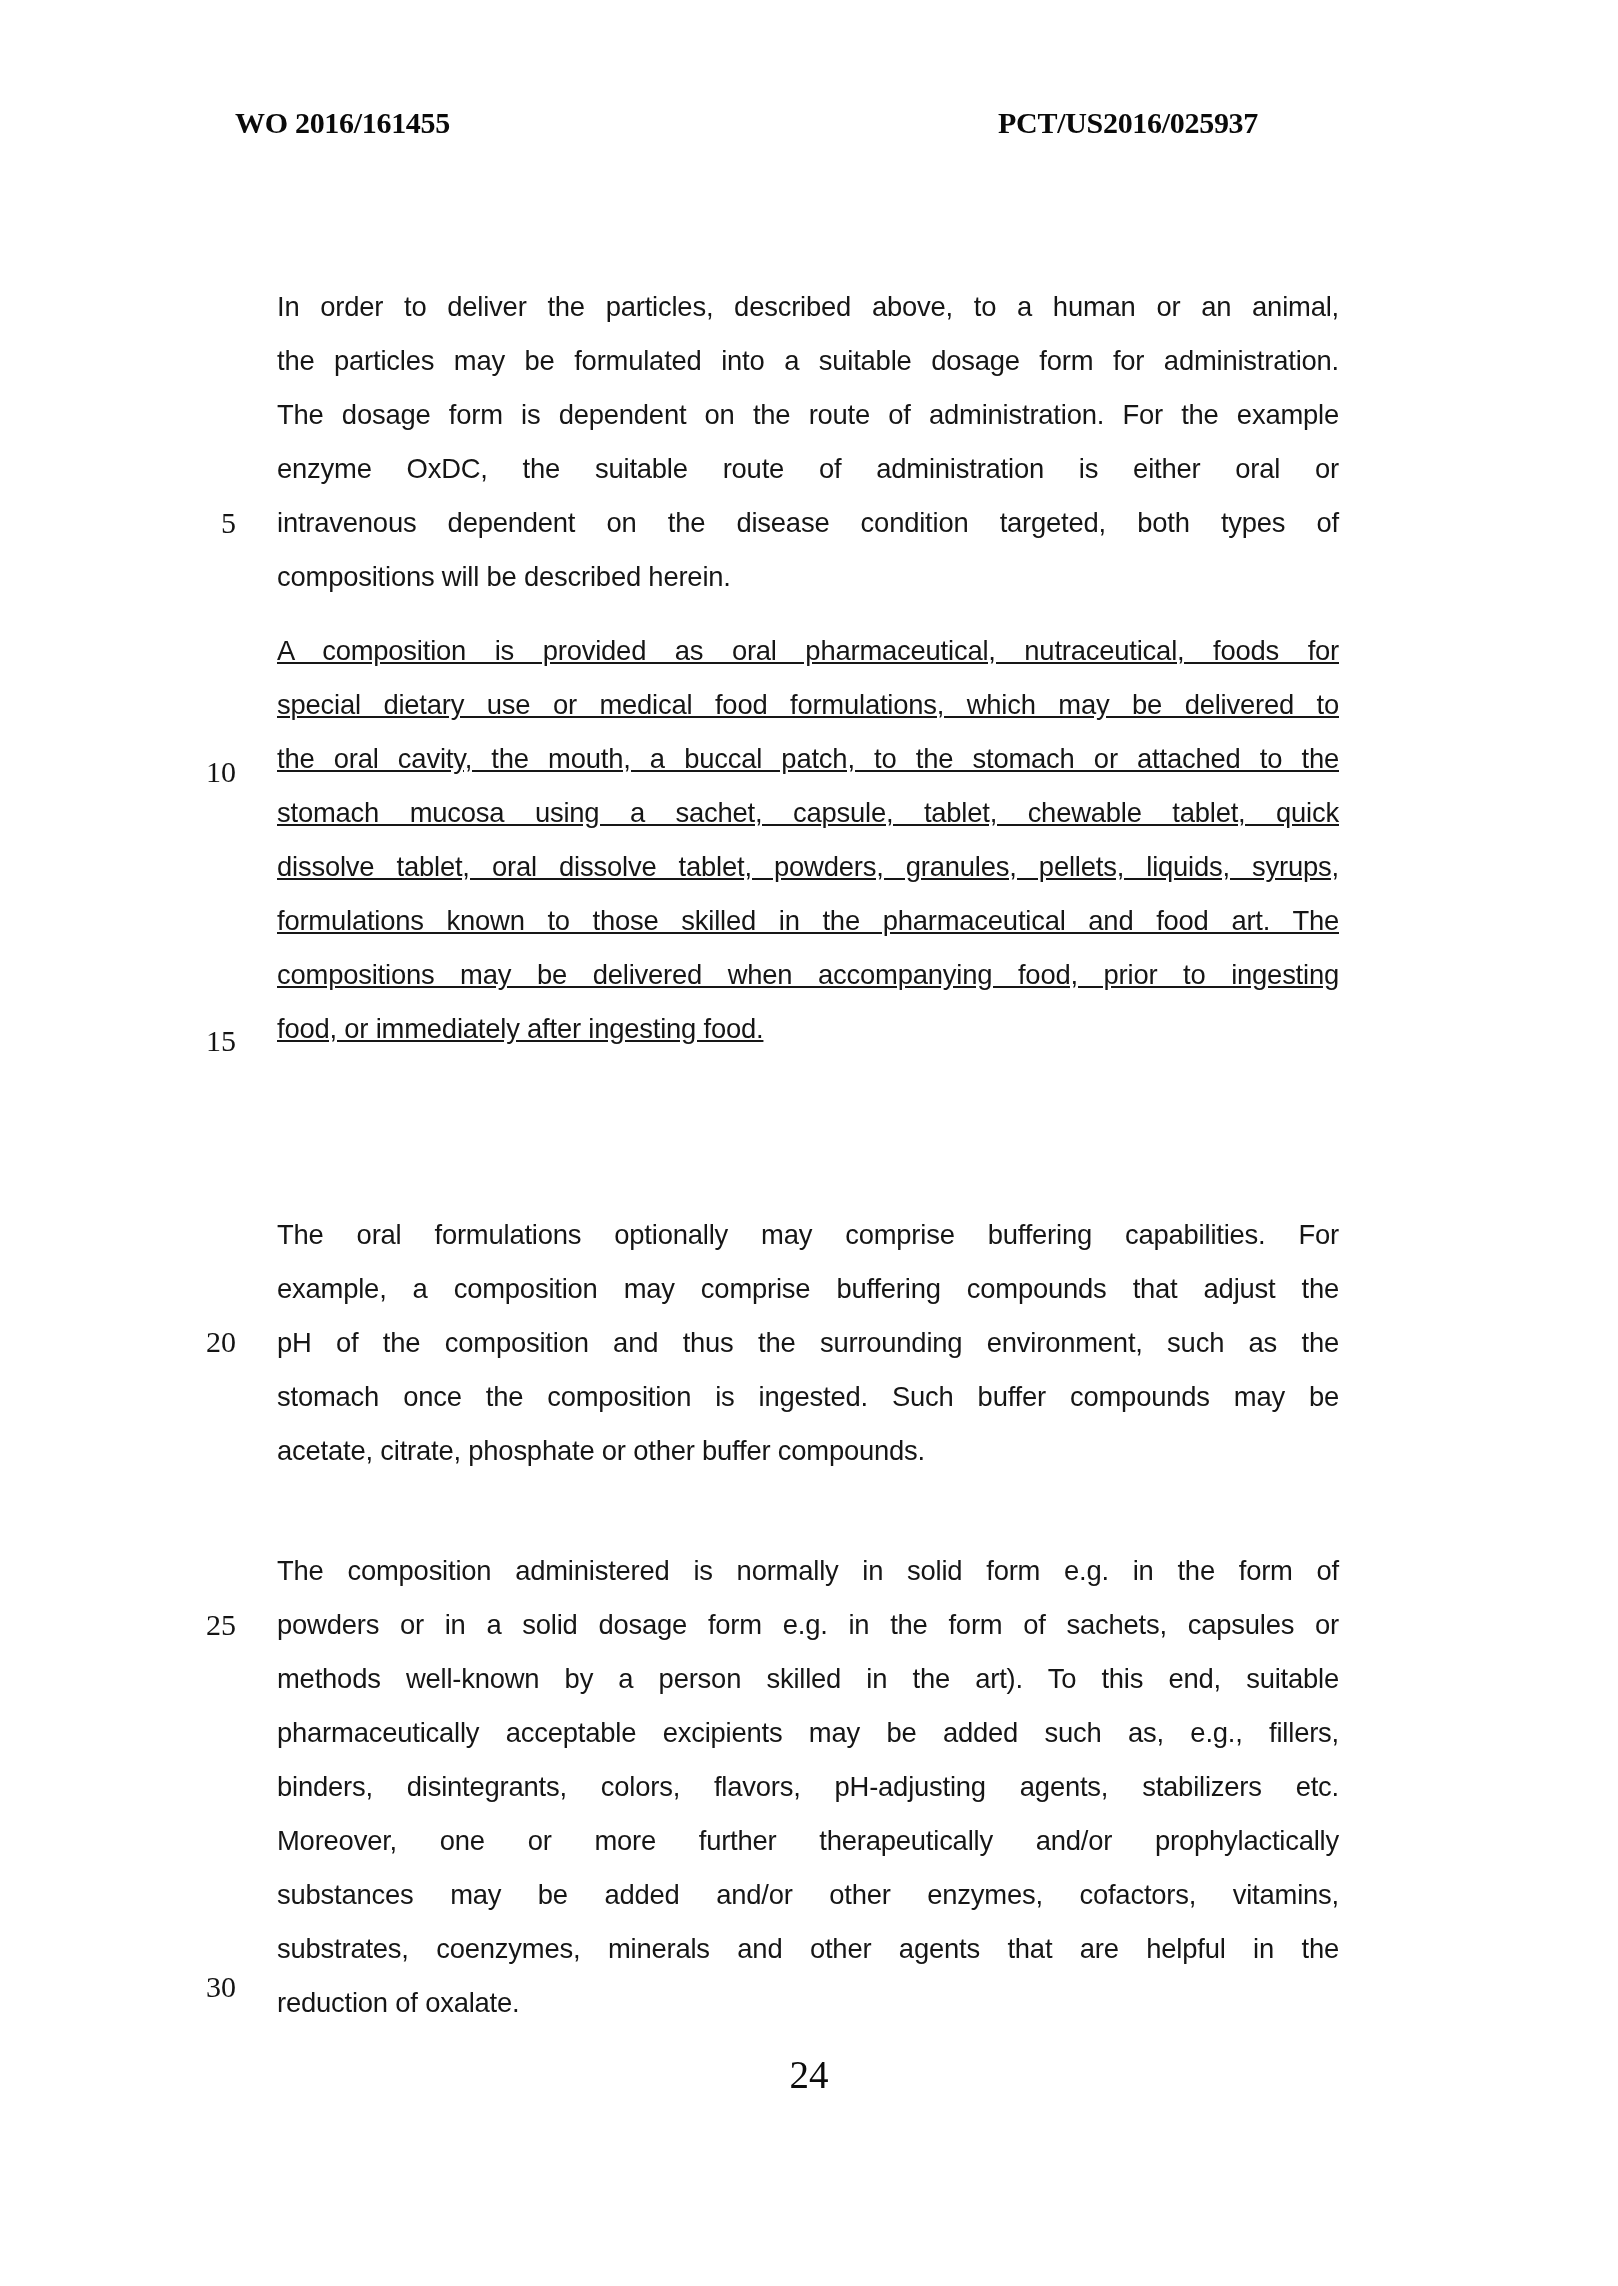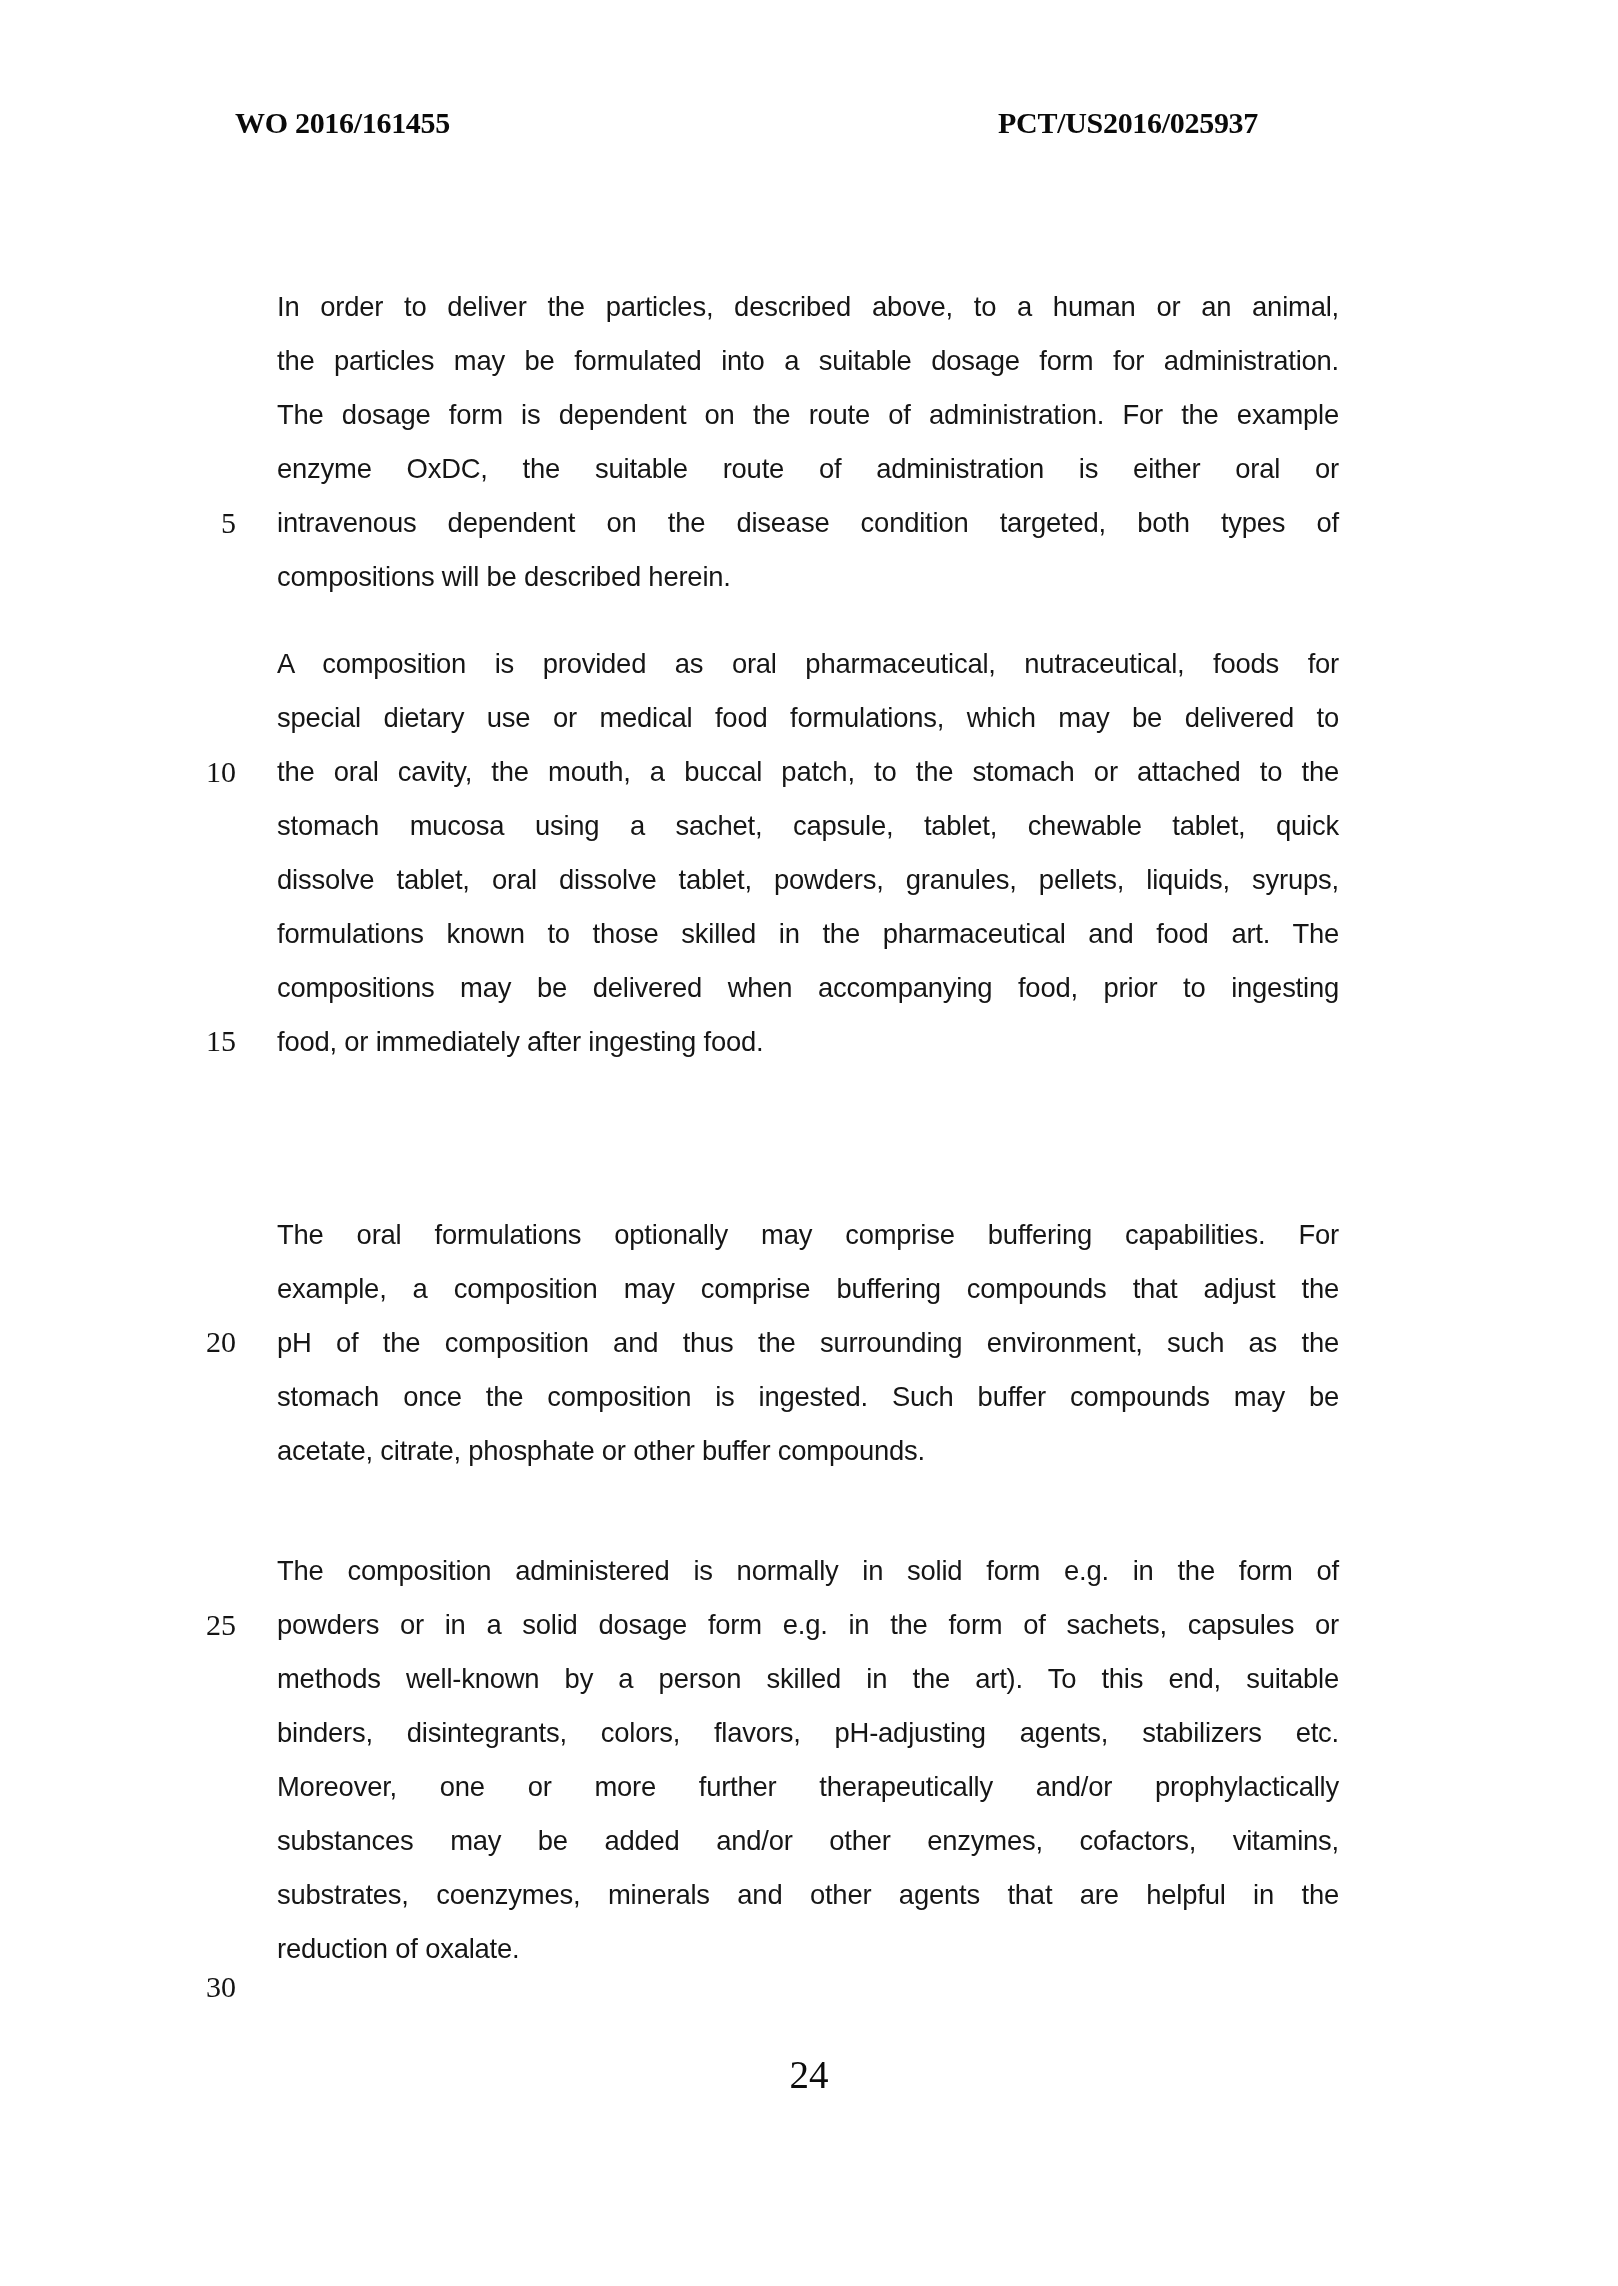--- a/index.html
+++ b/index.html
@@ -87,41 +87,42 @@
 
   <div id="body-text">
       <div class="paragraph" style="top: 280px;">
         <div class="text-line">In order to deliver the particles, described above, to a human or an animal,</div>
         <div class="text-line">the particles may be formulated into a suitable dosage form for administration.</div>
         <div class="text-line">The dosage form is dependent on the route of administration. For the example</div>
         <div class="text-line">enzyme OxDC, the suitable route of administration is either oral or</div>
         <div class="text-line">intravenous dependent on the disease condition targeted, both types of</div>
         <div class="text-line final">compositions will be described herein.</div>
       </div>
-      <div class="paragraph" style="top: 637px;">
+      <div class="paragraph" style="top: 624px; text-decoration: underline;">
         <div class="text-line">A composition is provided as oral pharmaceutical, nutraceutical, foods for</div>
         <div class="text-line">special dietary use or medical food formulations, which may be delivered to</div>
         <div class="text-line">the oral cavity, the mouth, a buccal patch, to the stomach or attached to the</div>
         <div class="text-line">stomach mucosa using a sachet, capsule, tablet, chewable tablet, quick</div>
         <div class="text-line">dissolve tablet, oral dissolve tablet, powders, granules, pellets, liquids, syrups,</div>
         <div class="text-line">formulations known to those skilled in the pharmaceutical and food art.  The</div>
         <div class="text-line">compositions may be delivered when accompanying food, prior to ingesting</div>
         <div class="text-line final">food, or immediately after ingesting food.</div>
       </div>
       <div class="paragraph" style="top: 1208px;">
         <div class="text-line">The oral formulations optionally may comprise buffering capabilities.  For</div>
         <div class="text-line">example, a composition may comprise buffering compounds that adjust the</div>
         <div class="text-line">pH of the composition and thus the surrounding environment, such as the</div>
         <div class="text-line">stomach once the composition is ingested. Such buffer compounds may be</div>
         <div class="text-line final">acetate, citrate, phosphate or other buffer compounds.</div>
       </div>
       <div class="paragraph" style="top: 1544px;">
         <div class="text-line">The composition administered is normally in solid form e.g. in the form of</div>
         <div class="text-line">powders or in a solid dosage form e.g. in the form of sachets, capsules or</div>
         <div class="text-line">methods well-known by a person skilled in the art). To this end, suitable</div>
+        <div class="text-line">pharmaceutically acceptable excipients may be added such as, e.g., fillers,</div>
         <div class="text-line">binders, disintegrants, colors, flavors, pH-adjusting agents, stabilizers etc.</div>
         <div class="text-line">Moreover, one or more further therapeutically and/or prophylactically</div>
         <div class="text-line">substances may be added and/or other enzymes, cofactors, vitamins,</div>
         <div class="text-line">substrates, coenzymes, minerals and other agents that are helpful in the</div>
         <div class="text-line final">reduction of oxalate.</div>
       </div>
       <div class="line-number" style="top: 496px;">5</div>
       <div class="line-number" style="top: 745px;">10</div>
       <div class="line-number" style="top: 1014px;">15</div>
       <div class="line-number" style="top: 1315px;">20</div>

